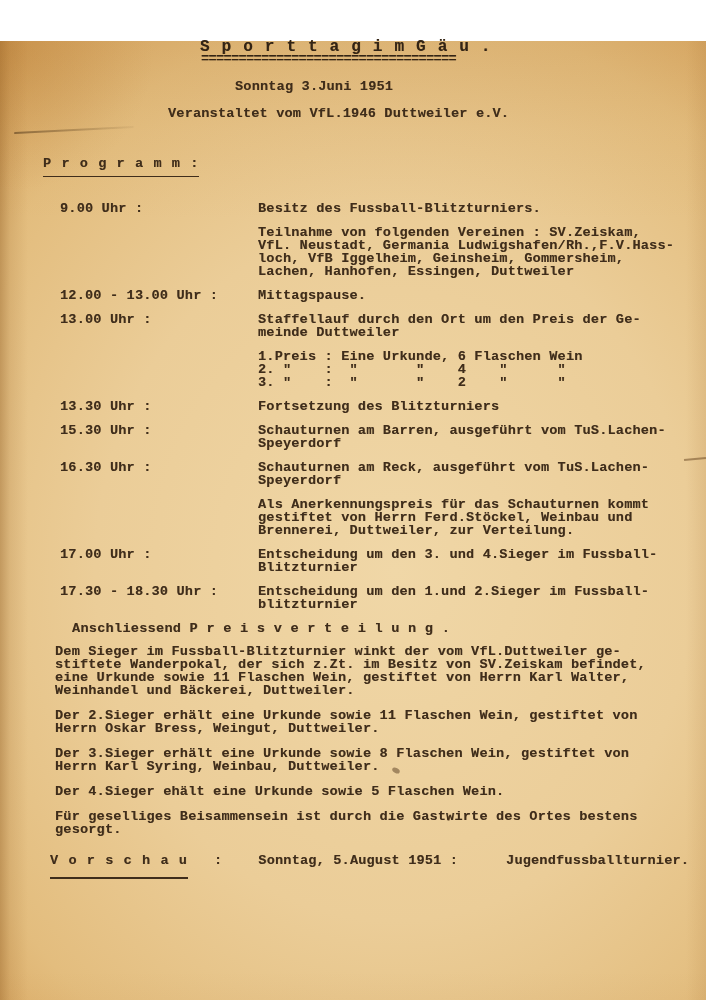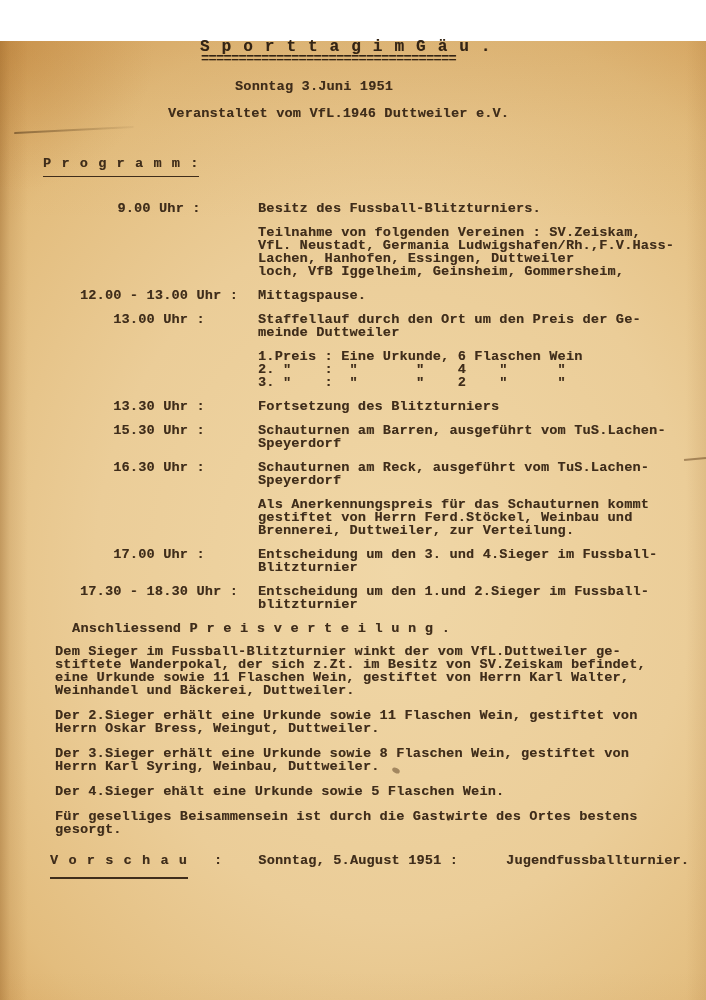--- a/index.html
+++ b/index.html
@@ -26,21 +26,21 @@
   
   .title{margin:41px 0 0 200px;font-size:16px;letter-spacing:1.2px;color:#332415;}
   .title-underline{margin:-2px 0 0 201px;letter-spacing:-0.6px;color:#332415;}
   .date-line{margin:15px 0 0 235px;}
   .org-line{margin:14px 0 0 168px;}
   .program-heading{margin:37px 0 25px 43px;}
   .program-heading .u{display:inline-block;border-bottom:1.6px solid #3f2d1b;padding-bottom:6px;letter-spacing:1.1px;}
   
   .schedule{margin-left:60px;}
   .sched-row{display:flex;margin-bottom:11px;}
-  .sched-time{width:198px;flex:none;white-space:pre;text-align:center;}
+  .sched-time{width:198px;flex:none;white-space:pre;}
   .sched-desc{flex:1;}
   
   .prize-heading{margin:6px 0 10px 72px;letter-spacing:0.3px;}
   .paragraphs{margin-left:55px;}
   .para{margin-bottom:12px;}
   .para.gap{}
   .preview-line{margin:18px 0 0 50px;white-space:pre;}
   .preview-label{display:inline-block;border-bottom:2px solid #3f2d1b;padding-bottom:10px;letter-spacing:1.1px;}
   .preview-colon{margin-left:26px;}
   .preview-date{margin-left:36px;}
@@ -80,22 +80,22 @@
         <div class="sched-time">9.00 Uhr :</div>
         <div class="sched-desc">
           <div class="line">Besitz des Fussball-Blitzturniers.</div>
         </div>
       </div>
       <div class="sched-row">
         <div class="sched-time"></div>
         <div class="sched-desc">
           <div class="line">Teilnahme von folgenden Vereinen : SV.Zeiskam,</div>
           <div class="line">VfL. Neustadt, Germania Ludwigshafen/Rh.,F.V.Hass-</div>
+          <div class="line">loch, VfB Iggelheim, Geinsheim, Gommersheim,</div>
           <div class="line">Lachen, Hanhofen, Essingen, Duttweiler</div>
-          <div class="line">loch, VfB Iggelheim, Geinsheim, Gommersheim,</div>
         </div>
       </div>
       <div class="sched-row">
         <div class="sched-time">12.00 - 13.00 Uhr :</div>
         <div class="sched-desc">
           <div class="line">Mittagspause.</div>
         </div>
       </div>
       <div class="sched-row">
         <div class="sched-time">13.00 Uhr :</div>

